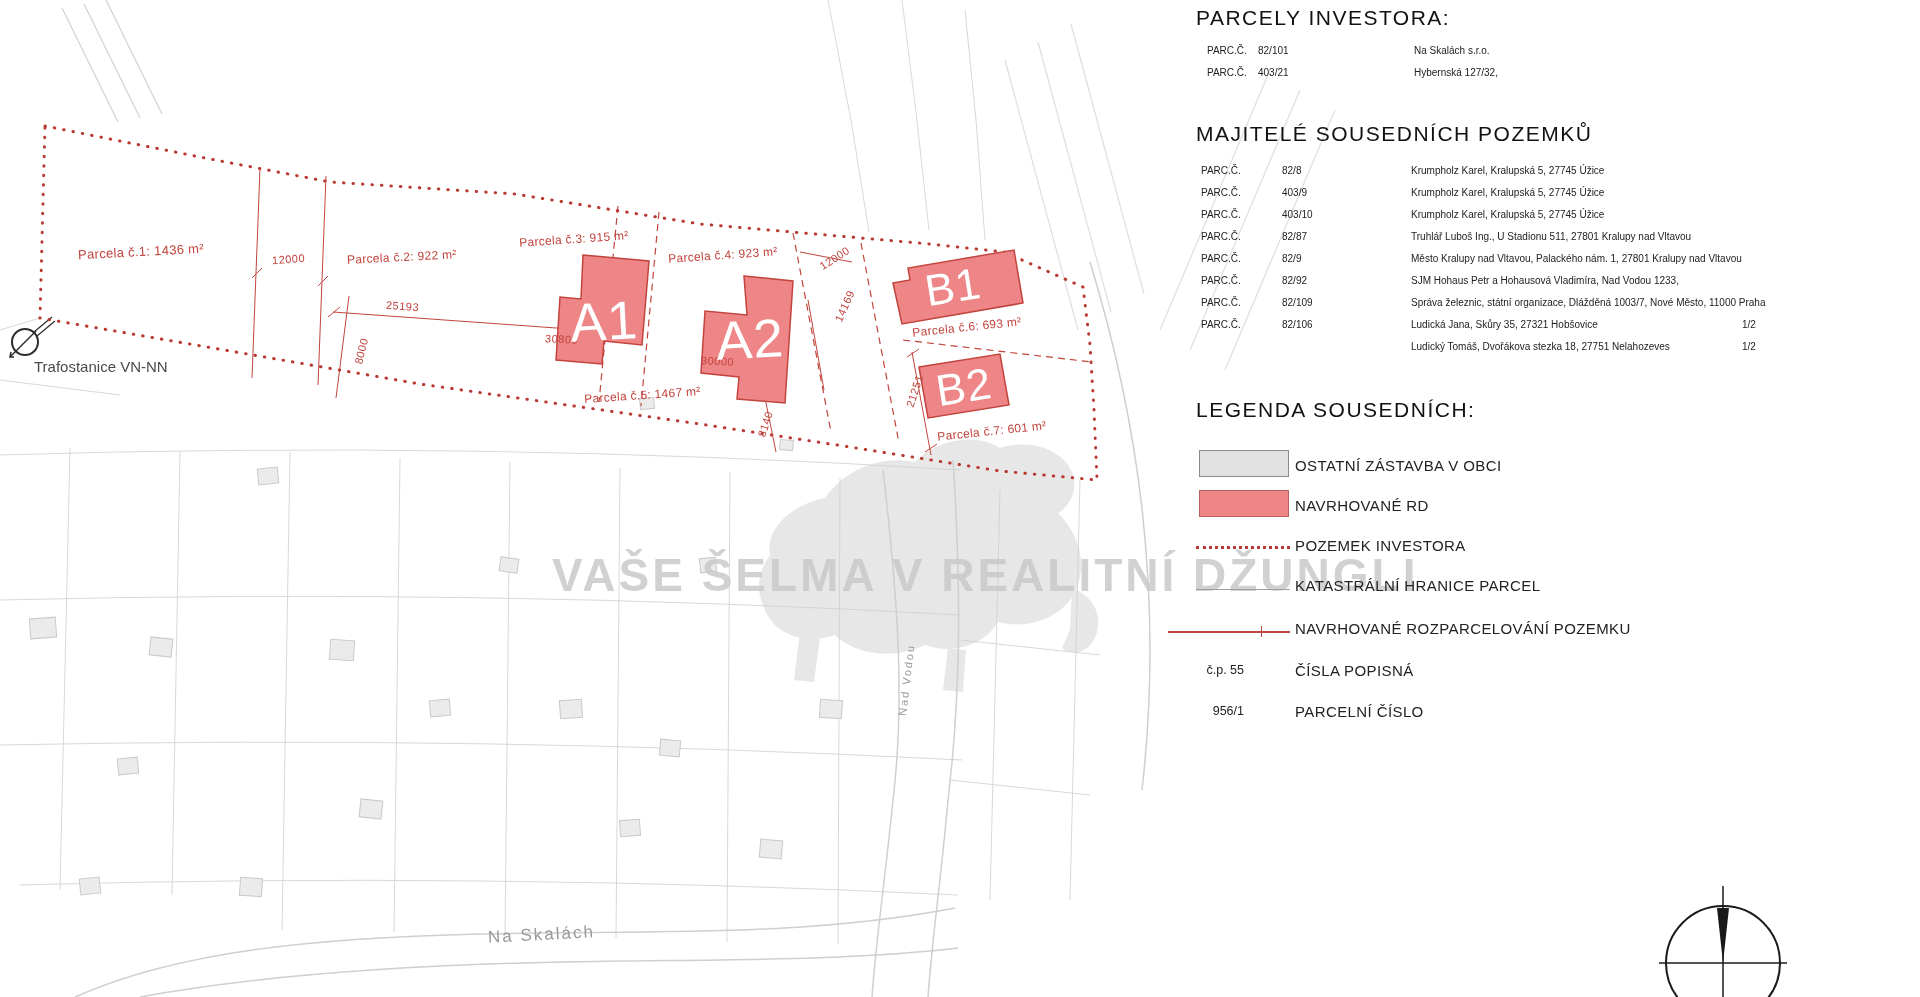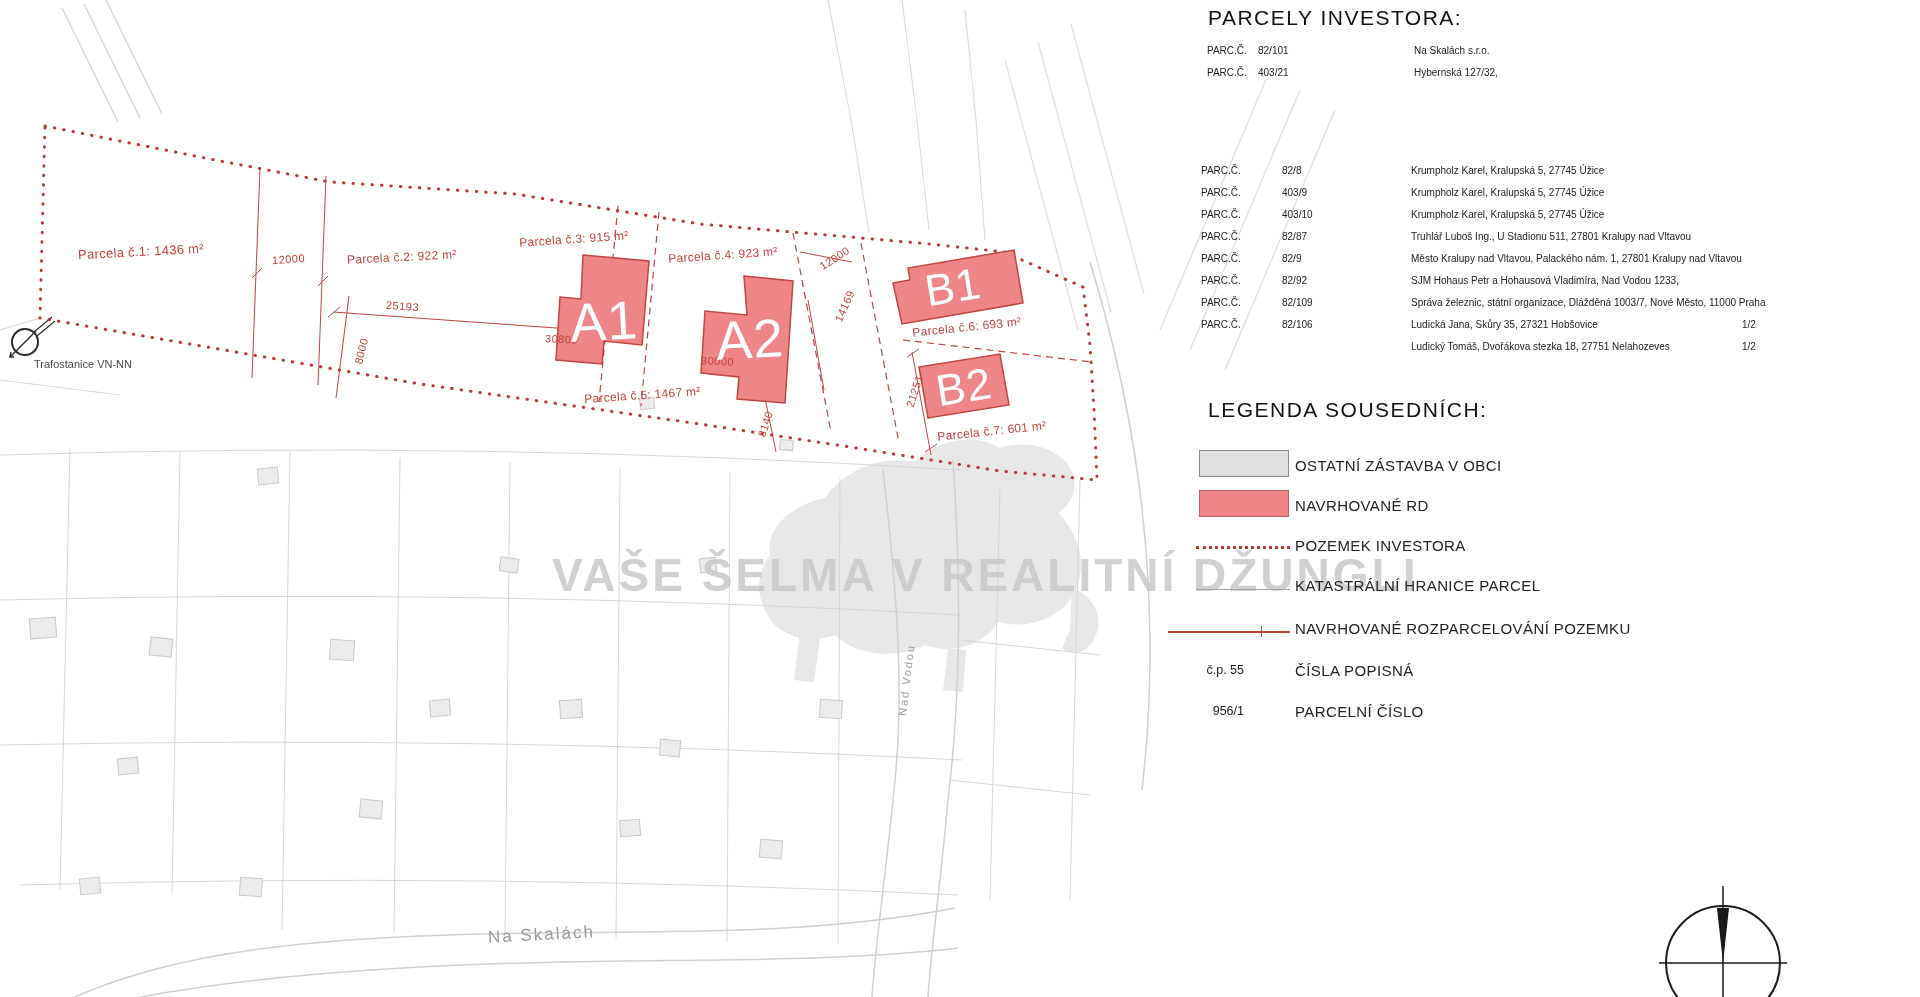--- a/index.html
+++ b/index.html
@@ -16,28 +16,28 @@
   #stage{position:relative;width:1920px;height:997px;background:#fff;}
   svg.map{position:absolute;left:0;top:0;}
   .abs{position:absolute;white-space:nowrap;}
   
   .plabel{position:absolute;color:var(--red);font-size:12px;letter-spacing:.3px;white-space:nowrap;}
   .dim{position:absolute;color:var(--red);font-size:11px;letter-spacing:.5px;white-space:nowrap;}
   .bldg-label{position:absolute;color:#fff;font-size:54px;font-weight:400;letter-spacing:1px;white-space:nowrap;}
   .bldg-label.small{font-size:44px;}
   
   .street{position:absolute;color:#9b9b9b;letter-spacing:2px;white-space:nowrap;}
-  .trafo{position:absolute;color:#4a4a4a;font-size:11px;white-space:nowrap;}
+  .trafo{position:absolute;color:#4a4a4a;font-size:15px;white-space:nowrap;}
   
   .wm1{position:absolute;left:552px;top:548px;width:820px;color:var(--wm);opacity:.85;
        font-size:46px;font-weight:bold;letter-spacing:3px;white-space:nowrap;}
   .wm2{position:absolute;left:652px;top:612px;color:#c2c2c2;opacity:.9;
        font-size:21px;letter-spacing:8px;white-space:nowrap;}
   
-  .ptitle{position:absolute;color:#111;font-size:21px;letter-spacing:1.5px;white-space:nowrap;margin-left:12px;}
+  .ptitle{position:absolute;color:#111;font-size:21px;letter-spacing:1.5px;white-space:nowrap;}
   .tbl{position:absolute;font-size:10px;color:var(--ink);}
   .tbl .row{display:grid;height:22px;line-height:22px;align-items:center;}
   .inv .row{grid-template-columns:51px 156px auto;}
   .nei .row{grid-template-columns:81px 129px 331px 60px;}
   .tbl .owner,.tbl .share{white-space:nowrap;overflow:visible;}
   
   .leg-label{position:absolute;font-size:15px;color:var(--ink);letter-spacing:.4px;white-space:nowrap;}
   .leg-prefix{position:absolute;width:64px;text-align:right;font-size:12.5px;color:var(--ink);white-space:nowrap;}
   .swatch{position:absolute;width:90px;height:27px;border:1px solid #8a8a8a;}
   .swatch.gray{background:#e1e1e1;}
@@ -222,20 +222,21 @@
       <span>82/101</span>
       <span class="owner">Na Skalách s.r.o.</span>
     </div>
     <div class="row">
       <span>PARC.Č.</span>
       <span>403/21</span>
       <span class="owner">Hybernská 127/32,</span>
     </div>
   </div>
 
+  <div class="ptitle" style="left:1196px;top:122px;">MAJITELÉ SOUSEDNÍCH POZEMKŮ</div>
 
   <div class="tbl nei abs" style="left:1201px;top:160px;">
     <div class="row">
       <span>PARC.Č.</span>
       <span>82/8</span>
       <span class="owner">Krumpholz Karel, Kralupská 5, 27745 Úžice</span>
       <span class="share"></span>
     </div>
     <div class="row">
       <span>PARC.Č.</span>

